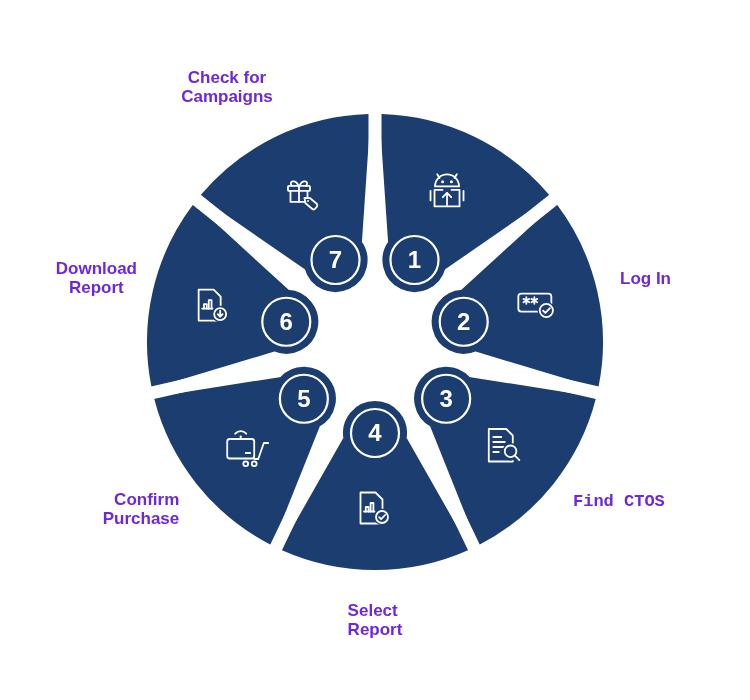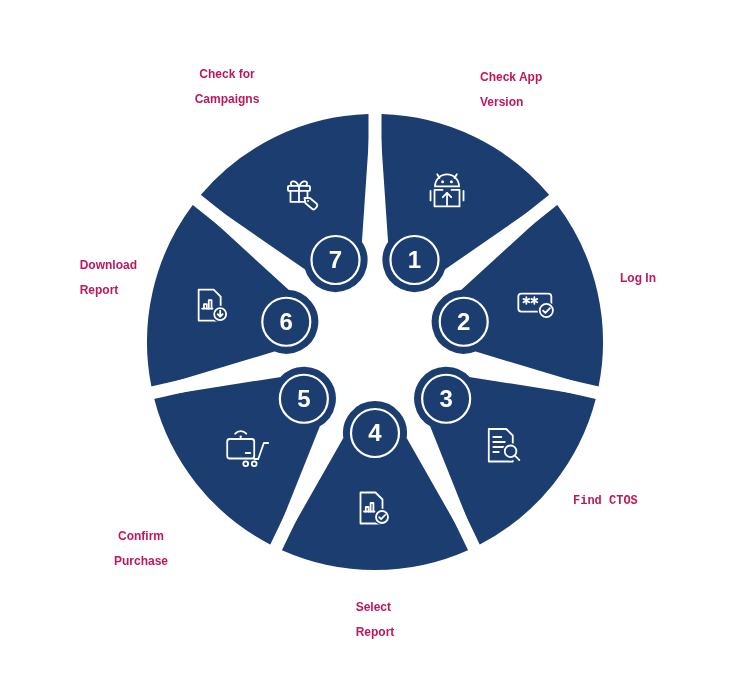--- a/index.html
+++ b/index.html
@@ -7,31 +7,31 @@
     position:relative;
     width:750px;height:700px;
     background:#ffffff;
     overflow:hidden;
     font-family:"Liberation Sans", sans-serif;
   }
   .stage svg{position:absolute;left:0;top:0;}
   .label{
     position:absolute;
     font-weight:700;
-    font-size:12px;
-    line-height:25px;
-    color:#be185d;
+    font-size:17px;
+    line-height:19px;
+    color:#6d28d9;
     white-space:pre-line;
   }
   .l1{left:480px;top:90px;transform:translateY(-50%);text-align:left;}
   .l2{left:620px;top:278px;transform:translateY(-50%);text-align:right;}
   .l3{left:573px;top:501px;transform:translateY(-50%);text-align:left;font-family:Liberation Mono, monospace;}
   .l4{left:375px;top:620px;transform:translate(-50%,-50%);}
-  .l5{left:141px;top:509px;transform:translate(-50%,-50%);text-align:center;margin-top:40px;}
-  .l6{right:613px;top:278px;transform:translateY(-50%);text-align:left;}
+  .l5{left:141px;top:509px;transform:translate(-50%,-50%);text-align:right;}
+  .l6{right:613px;top:278px;transform:translateY(-50%);text-align:center;}
   .l7{left:227px;top:87px;transform:translate(-50%,-50%);text-align:center;}
 </style>
 </head>
 <body>
 
 <div class="stage">
   <svg id="wheel" width="750" height="700" viewBox="0 0 750 700">
       <path d="M 381.51 116.09 A 226 226 0 0 1 547.56 196.06 L 443.36 268.14 A 30 30 0 1 1 390.13 242.50 Z" fill="#1b3d70" stroke="#1b3d70" stroke-width="4" stroke-linejoin="round"></path>
       <path d="M 555.68 206.24 A 226 226 0 0 1 596.69 385.92 L 475.37 349.39 A 30 30 0 1 1 462.22 291.79 Z" fill="#1b3d70" stroke="#1b3d70" stroke-width="4" stroke-linejoin="round"></path>
       <path d="M 593.79 398.61 A 226 226 0 0 1 478.88 542.71 L 431.80 425.08 A 30 30 0 1 1 468.64 378.89 Z" fill="#1b3d70" stroke="#1b3d70" stroke-width="4" stroke-linejoin="round"></path>
@@ -125,22 +125,20 @@
         <path d="M 20,17.5 V 33.5" fill="none" stroke="#ffffff" stroke-width="1.8" stroke-linecap="round" stroke-linejoin="round"></path>
         <path d="M 19.5,17.3 C 16.5,10.2 9.2,12.8 12.8,17.3" fill="none" stroke="#ffffff" stroke-width="1.8" stroke-linecap="round" stroke-linejoin="round"></path>
         <path d="M 20.5,17.3 C 23.5,10.2 30.8,12.8 27.2,17.3" fill="none" stroke="#ffffff" stroke-width="1.8" stroke-linecap="round" stroke-linejoin="round"></path>
         <g transform="rotate(40 25.5 29.5)">
           <path d="M 25.5,29.5 l 4.2,-3.4 h 8.6 a 2.3,2.3 0 0 1 2.3,2.3 v 2.2 a 2.3,2.3 0 0 1 -2.3,2.3 h -8.6 z" fill="#1b3d70" stroke="#ffffff" stroke-width="1.8" stroke-linecap="round" stroke-linejoin="round"></path>
           <circle cx="30.2" cy="29.5" r="1" fill="#fff" stroke="none"></circle>
         </g>
       </g>
     </svg>
 
-  <div class="label l1">Check App
-Version</div>
   <div class="label l2">Log In</div>
   <div class="label l3">Find CTOS</div>
   <div class="label l4">Select
 Report</div>
   <div class="label l5">Confirm
 Purchase</div>
   <div class="label l6">Download
 Report</div>
   <div class="label l7">Check for
 Campaigns</div>

